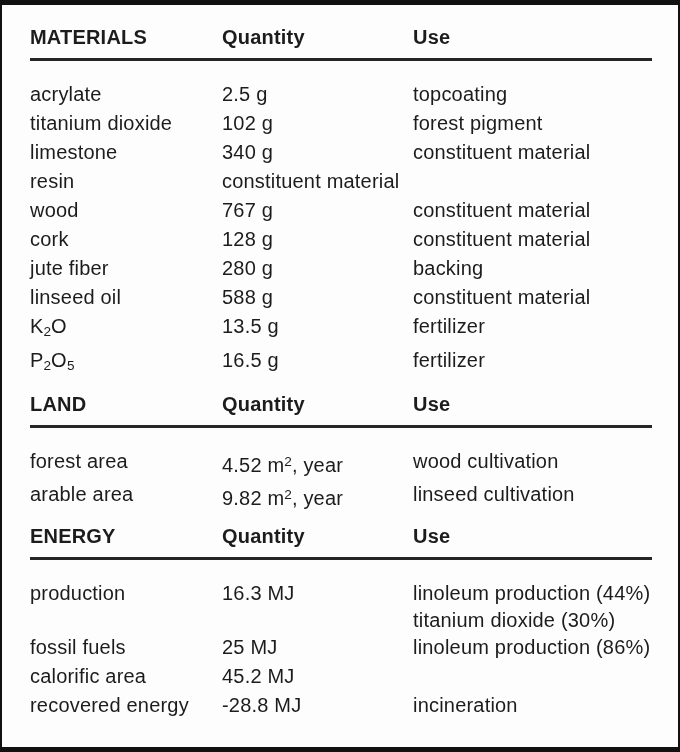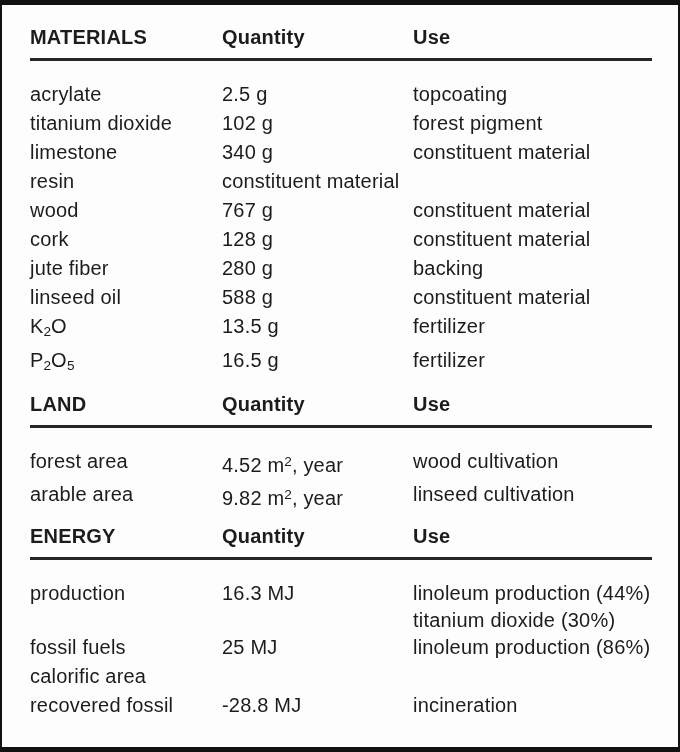--- a/index.html
+++ b/index.html
@@ -183,25 +183,26 @@
   <div class="grid-row row">
     <span class="cell">fossil fuels</span>
     <span class="cell">25 MJ</span>
     <span class="cell use-cell">
             <div class="use-line">linoleum production (86%)</div>
           </span>
   </div>
 
   <div class="grid-row row">
     <span class="cell">calorific area</span>
+    <span class="cell">45.2 MJ</span>
     <span class="cell use-cell"></span>
   </div>
 
   <div class="grid-row row">
-    <span class="cell">recovered fossil</span>
+    <span class="cell">recovered energy</span>
     <span class="cell">-28.8 MJ</span>
     <span class="cell use-cell">
             <div class="use-line">incineration</div>
           </span>
   </div>
 </div>
   </div>
 </div>
 
 </body></html>

